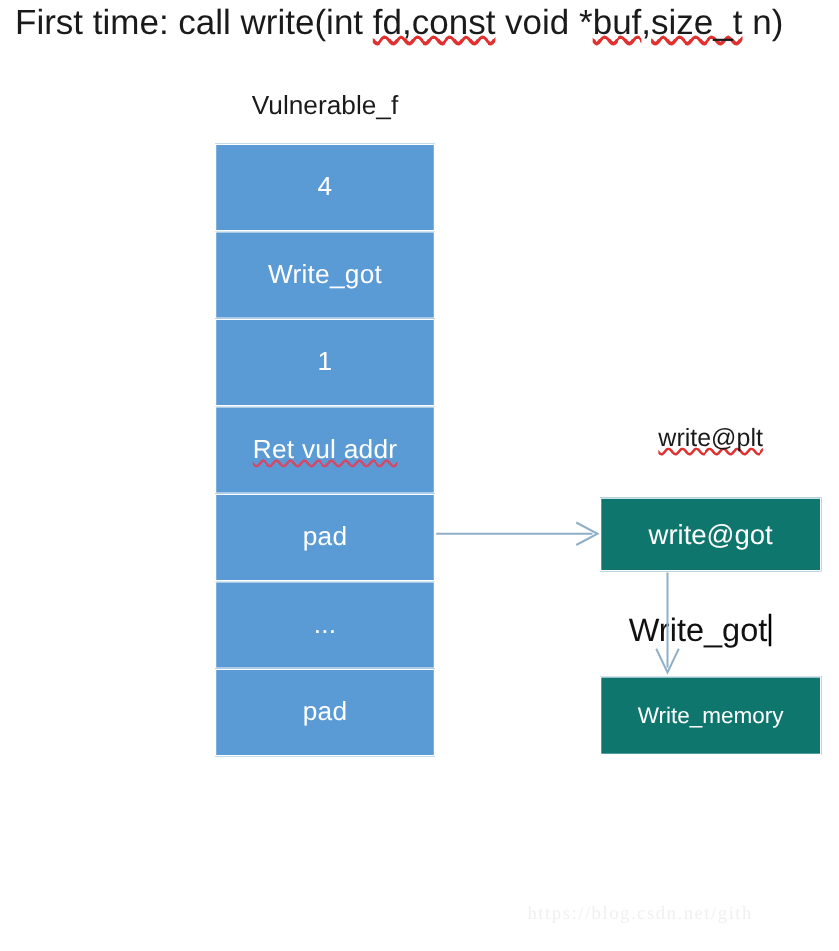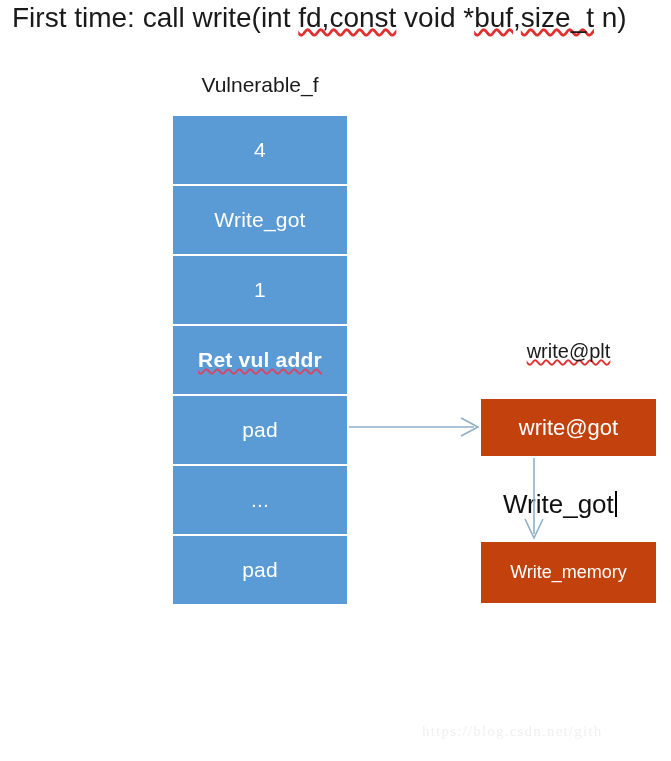--- a/index.html
+++ b/index.html
@@ -63,37 +63,36 @@
     display: flex;
     align-items: center;
     justify-content: center;
     color: #ffffff;
     font-size: 21px;
     letter-spacing: 0.2px;
   }
   .cell.small { font-size: 16px; }
   .cell .sq {
     text-decoration-color: #d04a6a;
-    font-weight: bold;
   }
 
   
   #plt-label {
     position: absolute;
     left: 480px;
     top: 340px;
     width: 177px;
     text-align: center;
     font-size: 20px;
     color: #1a1a1a;
   }
   .rbox {
     position: absolute;
     box-sizing: border-box;
-    background: #c2410c;
+    background: #0f766e;
     border: 1px solid #4a89c0;
     outline: 1px solid #ffffff;
     outline-offset: -1px;
     display: flex;
     align-items: center;
     justify-content: center;
     color: #ffffff;
   }
   #got-box {
     left: 480px;

